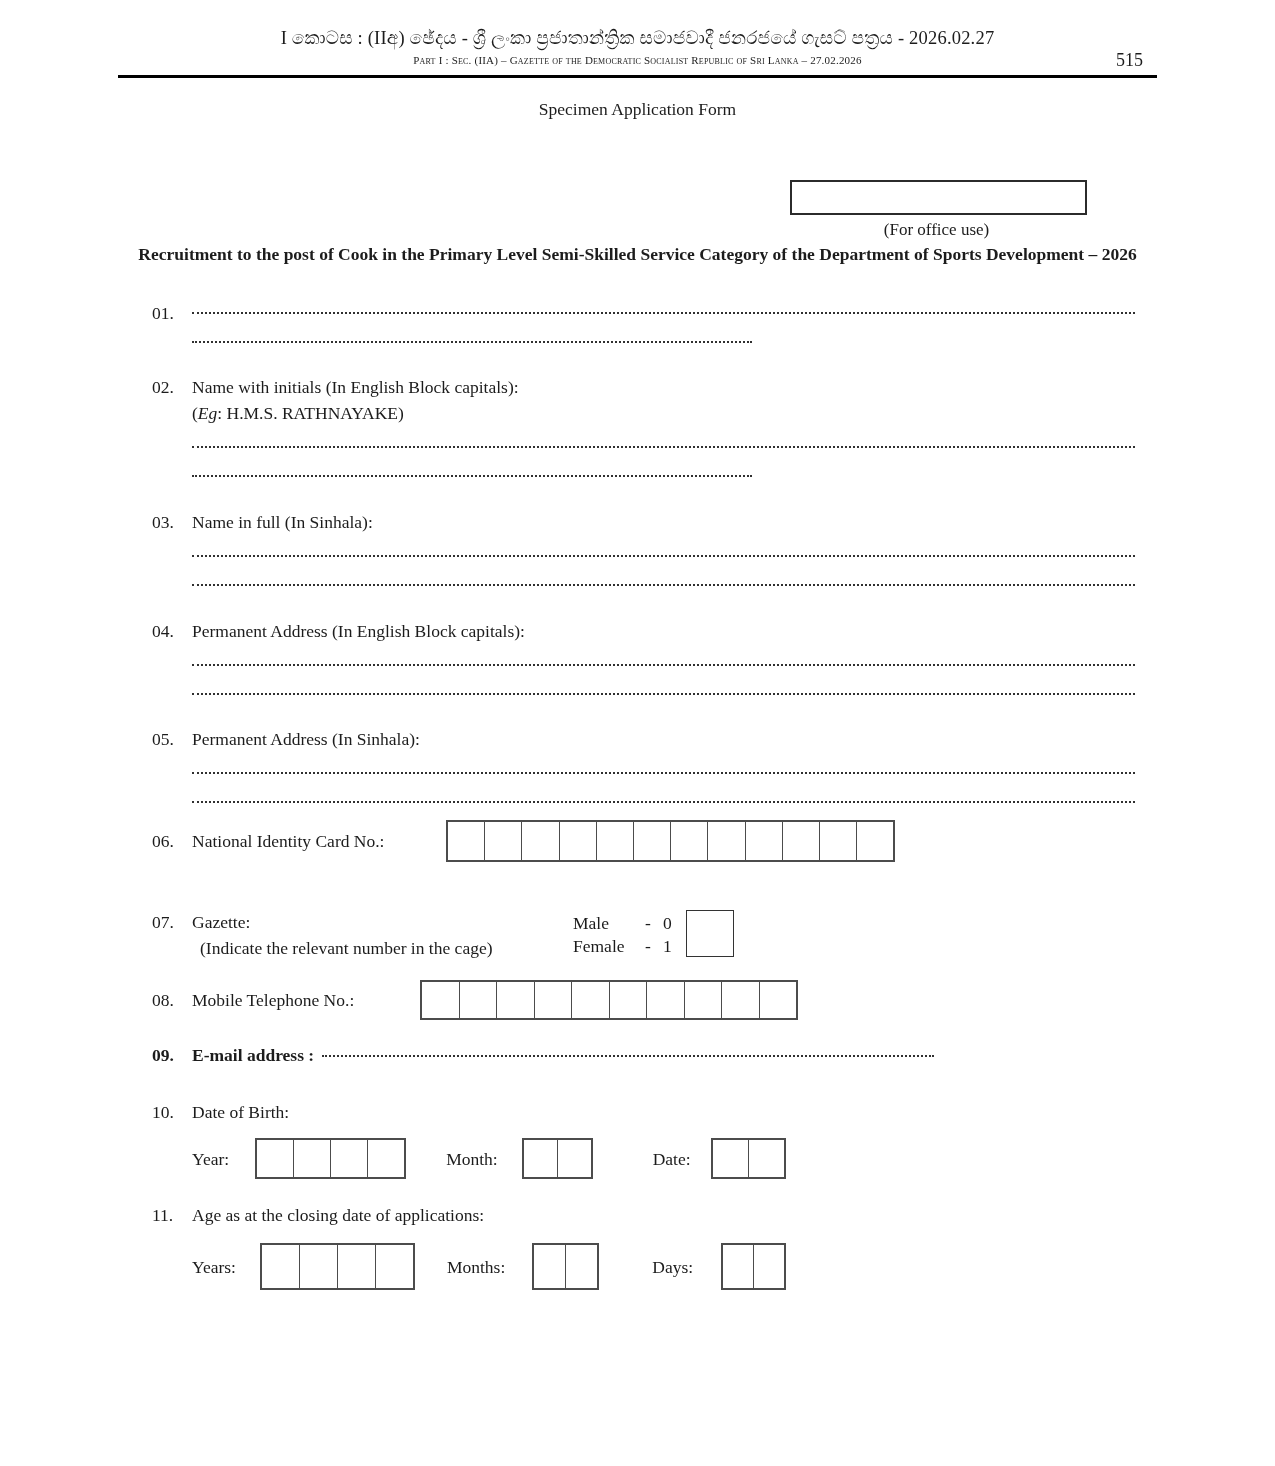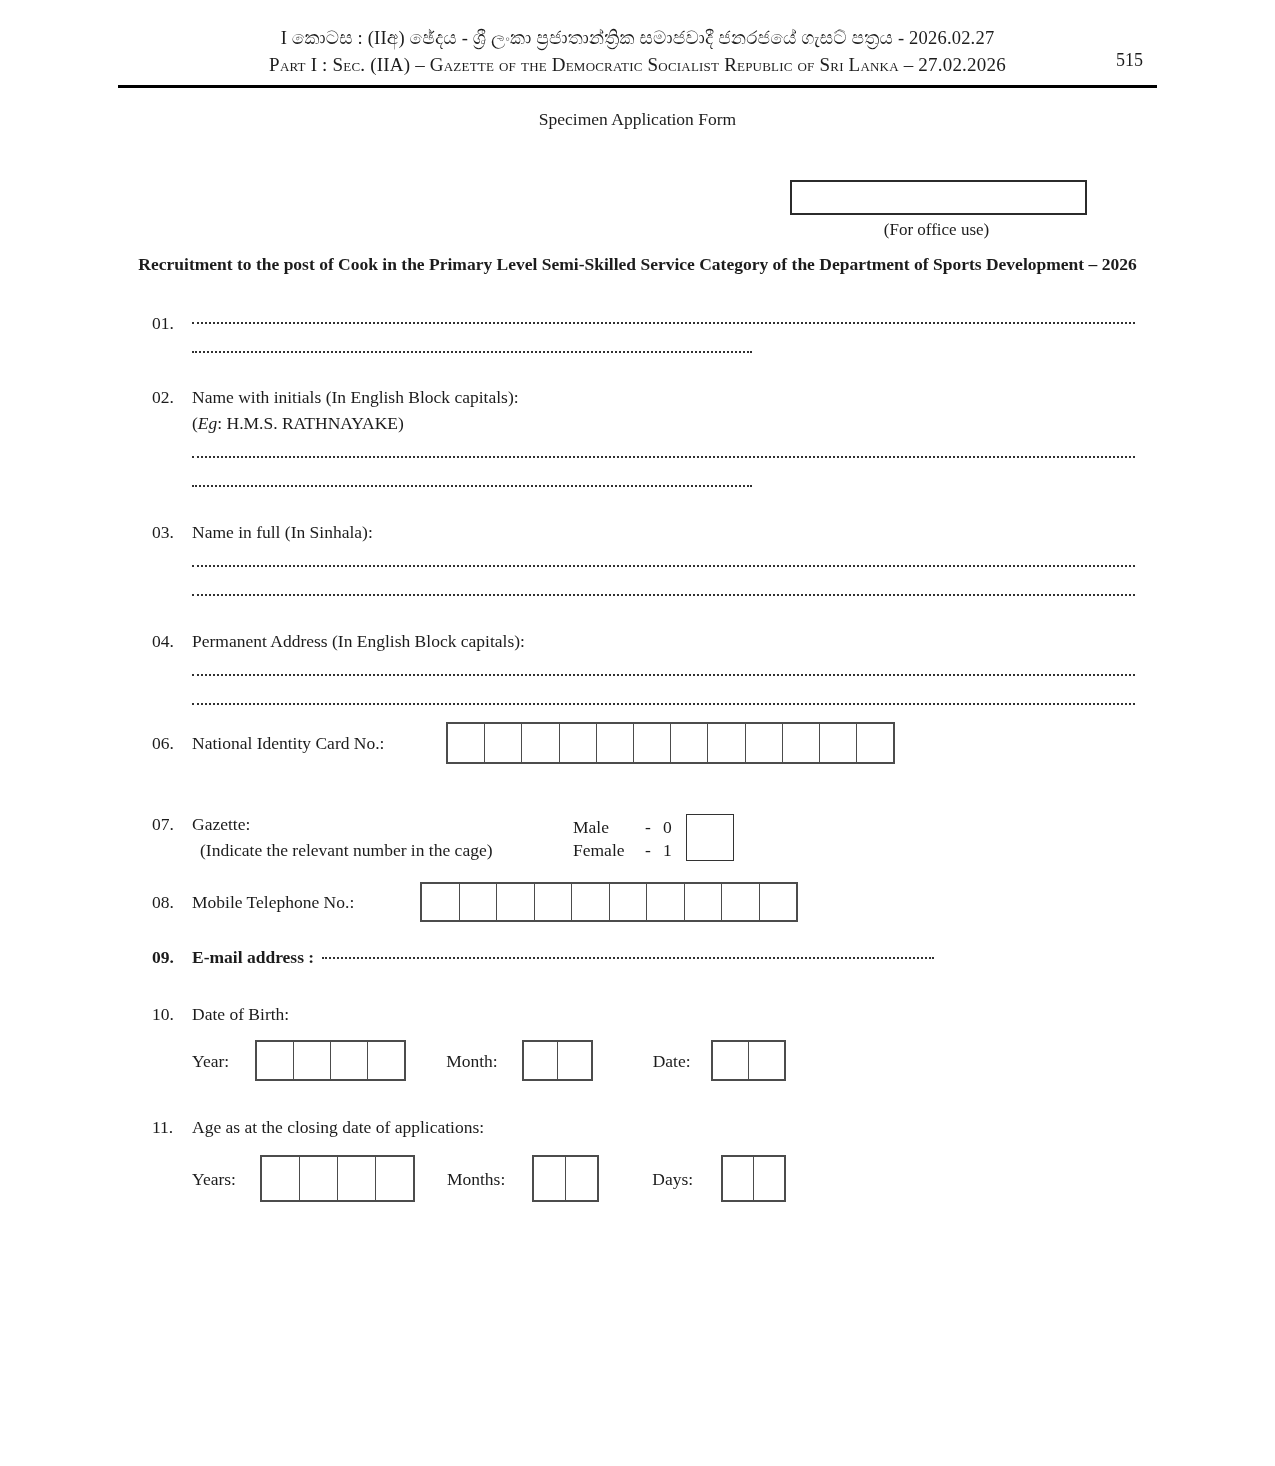--- a/index.html
+++ b/index.html
@@ -2,21 +2,21 @@
 <html><head>
 <meta charset="utf-8">
 <style>
   html,body{margin:0;padding:0;background:#ffffff;}
   .sheet{position:relative;width:1275px;height:1466px;background:#fff;
          font-family:"Liberation Serif", serif;color:#1c1c1c;overflow:hidden;}
 
   
   .pagenum{position:absolute;top:50px;right:132px;font-size:18px;}
   .hdr-si{padding-top:28px;text-align:center;font-size:18.5px;letter-spacing:.2px;}
-  .hdr-en{text-align:center;font-size:19px;font-variant:small-caps;letter-spacing:.2px;margin-top:5px;}
+  .hdr-en{text-align:center;font-size:11px;font-variant:small-caps;letter-spacing:.2px;margin-top:5px;}
   .rule{margin:9px 118px 0;border-top:3px solid #000;}
 
   .spec-title{text-align:center;font-size:17.5px;margin-top:21px;}
   .office-box{position:absolute;left:790px;top:180px;width:293px;height:31px;border:2px solid #2b2b2b;background:#fff;}
   .office-cap{position:absolute;left:790px;top:220px;width:293px;text-align:center;font-size:17px;}
 
   .heading{margin:122px auto 0;width:1040px;text-align:center;font-weight:bold;font-size:17.5px;line-height:25px;}
 
   
   .items{margin-left:152px;font-size:17.5px;line-height:26px;}
@@ -26,41 +26,41 @@
 
   .dots{height:12px;border-bottom:2.2px dotted #303030;}
   .dots.first{margin-top:8px;}
   .dots.next{margin-top:15px;}
   .dots.full{width:943px;}
   .dots.partial{width:560px;}
 
   .mt-i01{margin-top:33px;}.mt-i02{margin-top:31px;}.mt-i03{margin-top:32px;}
   .mt-i04{margin-top:32px;}.mt-i05{margin-top:31px;}.mt-i06{margin-top:17px;}
   .mt-i07{margin-top:47px;}.mt-i08{margin-top:19px;gap:12px;}.mt-i09{margin-top:22px;}
-  .mt-i10{margin-top:31px;}.mt-i11{margin-top:32px;}
+  .mt-i10{margin-top:31px;}.mt-i11{margin-top:22px;}
 
   
   .grid{display:flex;border:2px solid #4c4c4c;background:#fff;box-sizing:content-box;}
   .grid .cell{border-right:1.6px solid #4c4c4c;}
   .grid .cell:last-child{border-right:none;}
   .grid-nic .cell{width:36.2px;height:38px;}
   .grid-mobile .cell{width:36.5px;height:36px;}
   .grid-y4 .cell{width:36px;height:37px;}
   .grid-m2 .cell{width:33px;height:37px;}
   .grid-d2 .cell{width:35px;height:37px;}
   .grid-ay4 .cell{width:37px;height:43px;}
   .grid-am2 .cell{width:31px;height:43px;}
   .grid-ad2 .cell{width:30px;height:43px;}
 
   .row-center{display:flex;align-items:center;}
   .lbl-nic{width:254px;}
   .lbl-mobile{width:216px;}
 
   
-  .gender-row{display:flex;align-items:center;}
+  .gender-row{display:flex;}
   .gender-left{width:381px;}
   .gender-left .sub{padding-left:8px;}
   .mf{line-height:23px;margin-top:3px;}
   .mf-row{display:flex;}
   .mf-name{width:72px;}
   .mf-dash{width:18px;text-align:left;}
   .cage{width:46px;height:45px;border:1.8px solid #333;margin-left:14px;margin-top:1px;background:#fff;}
 
   
   .email-line{display:flex;align-items:baseline;font-weight:bold;}
@@ -114,20 +114,26 @@
       <div class="dots next full"></div>
     </div>
 
     <div class="item mt-i04">
       <span class="num">04.</span>
       <div>Permanent Address (In English Block capitals):</div>
       <div class="dots first full"></div>
       <div class="dots next full"></div>
     </div>
 
+    <div class="item mt-i05">
+      <span class="num">05.</span>
+      <div>Permanent Address (In Sinhala):</div>
+      <div class="dots first full"></div>
+      <div class="dots next full"></div>
+    </div>
 
     <div class="item mt-i06 row-center">
       <span class="num" style="top:auto;">06.</span>
       <div class="lbl-nic">National Identity Card No.:</div>
       <div class="grid grid-nic">
           <div class="cell"></div>
           <div class="cell"></div>
           <div class="cell"></div>
           <div class="cell"></div>
           <div class="cell"></div>

